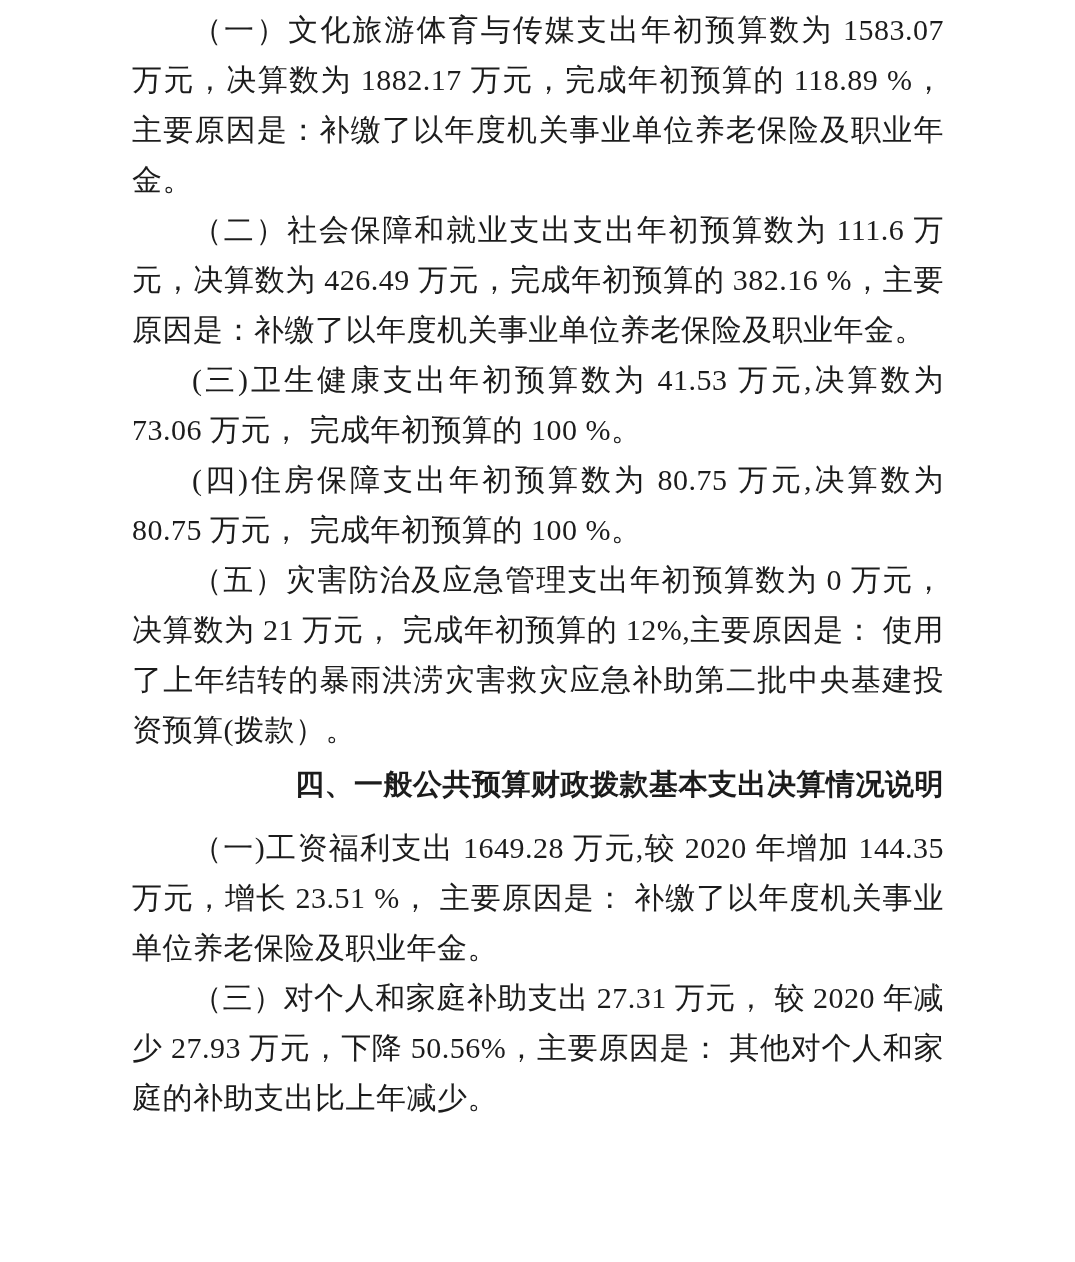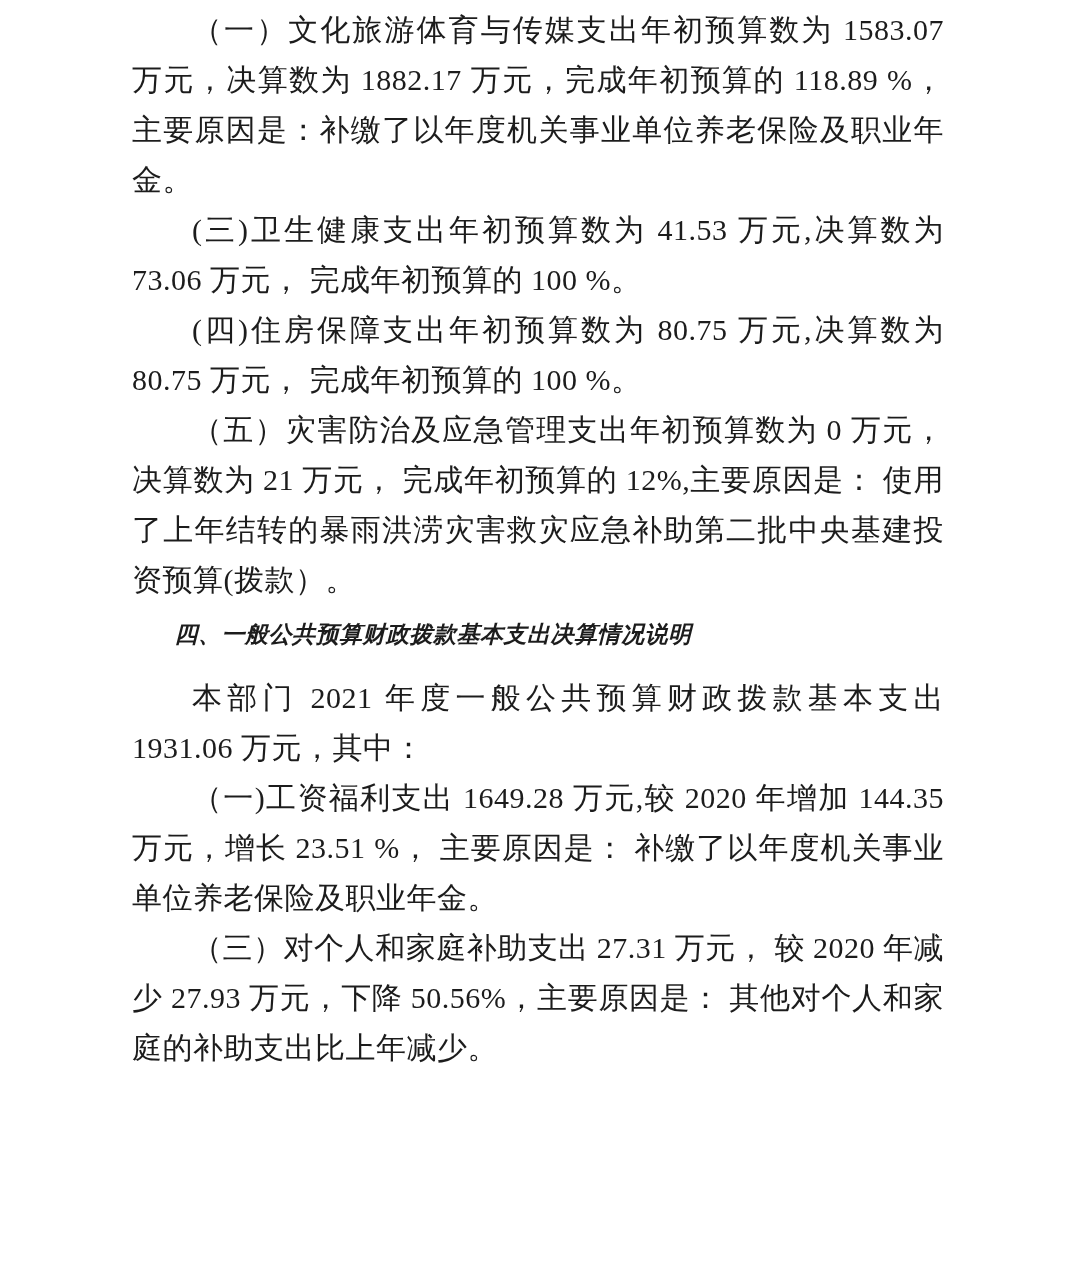--- a/index.html
+++ b/index.html
@@ -29,34 +29,33 @@
   .para {
     margin: 0;
     text-indent: 2em;
     letter-spacing: 0.5px;
   }
   .heading {
     margin: 4px 0 14px 0;
     text-indent: 1.85em;
     font-family: "Liberation Sans", "DejaVu Sans", sans-serif;
     font-weight: 700;
-    font-size: 23px;
+    font-size: 29px;
     line-height: 50px;
-    text-align: left;
+    text-align: right;
     letter-spacing: 0.5px;
-    font-style: italic;
   }
 </style>
 </head>
 <body>
 
 <div class="page" style="background: rgb(255, 255, 255);">
   <div class="content" id="content" style="color: rgb(28, 28, 28);">
       <div class="para">（一）文化旅游体育与传媒支出年初预算数为 1583.07 万元，决算数为 1882.17 万元，完成年初预算的 118.89 %，主要原因是：补缴了以年度机关事业单位养老保险及职业年金。</div>
+      <div class="para">（二）社会保障和就业支出支出年初预算数为 111.6 万元，决算数为 426.49 万元，完成年初预算的 382.16 %，主要原因是：补缴了以年度机关事业单位养老保险及职业年金。</div>
       <div class="para">(三)卫生健康支出年初预算数为 41.53 万元,决算数为 73.06 万元， 完成年初预算的 100 %。</div>
       <div class="para">(四)住房保障支出年初预算数为 80.75 万元,决算数为 80.75 万元， 完成年初预算的 100 %。</div>
       <div class="para">（五）灾害防治及应急管理支出年初预算数为 0 万元，决算数为 21 万元， 完成年初预算的 12%,主要原因是： 使用了上年结转的暴雨洪涝灾害救灾应急补助第二批中央基建投资预算(拨款）。</div>
       <div class="heading">四、一般公共预算财政拨款基本支出决算情况说明</div>
-      <div class="para">本部门 2021 年度一般公共预算财政拨款基本支出 1931.06 万元，其中：</div>
       <div class="para">（一)工资福利支出 1649.28 万元,较 2020 年增加 144.35 万元，增长 23.51 %， 主要原因是： 补缴了以年度机关事业单位养老保险及职业年金。</div>
       <div class="para">（三）对个人和家庭补助支出 27.31 万元， 较 2020 年减少 27.93 万元，下降 50.56%，主要原因是： 其他对个人和家庭的补助支出比上年减少。</div>
     </div>
 </div>
 
 </body></html>

